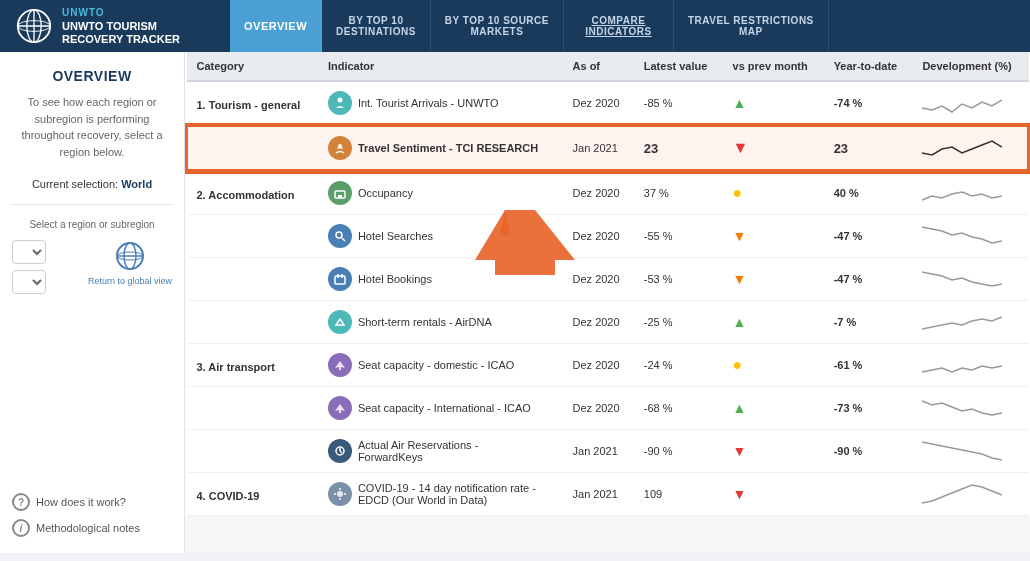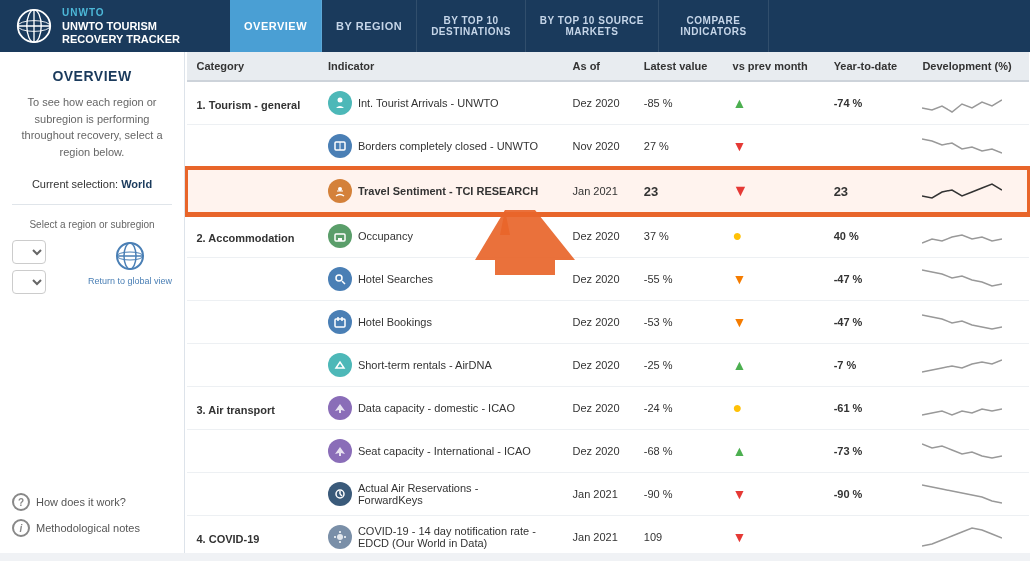--- a/index.html
+++ b/index.html
@@ -255,24 +255,24 @@
       <ellipse cx="20" cy="20" rx="18" ry="6" fill="none" stroke="white" stroke-width="1"></ellipse>
     </svg>
     <div>
       <div style="color:#4db8d8; font-size:10px; font-weight:bold; letter-spacing:1px; margin-bottom:1px;">UNWTO</div>
       <div style="color:white; font-size:11px; font-weight:bold; line-height:1.3;">UNWTO TOURISM</div>
       <div style="color:white; font-size:11px; font-weight:bold;">RECOVERY TRACKER</div>
     </div>
   </div>
   <nav class="nav-tabs">
     <div class="nav-tab active" style="min-width:90px;">OVERVIEW</div>
-    <div class="nav-tab" style="min-width:80px;">BY REGION</div>
     <div class="nav-tab" style="min-width:100px; font-size:10px;">BY TOP 10<br>DESTINATIONS</div>
     <div class="nav-tab" style="min-width:120px; font-size:10px;">BY TOP 10 SOURCE<br>MARKETS</div>
-    <div class="nav-tab" style="min-width:110px; font-size:10px;">COMPARE<br>INDICATORS</div>
+    <div class="nav-tab" style="min-width:110px; font-size:10px;text-decoration:underline;">COMPARE<br>INDICATORS</div>
+    <div class="nav-tab" style="min-width:120px; font-size:10px;">TRAVEL RESTRICTIONS<br>MAP</div>
   </nav>
 </div>
 
 <div class="main-layout">
 
   <aside class="sidebar">
     <div class="sidebar-title">OVERVIEW</div>
     <div class="sidebar-desc">To see how each region or subregion is performing throughout recovery, select a region below.</div>
     <div class="sidebar-current">
       <span>Current selection:</span> <strong>World</strong>
@@ -343,43 +343,20 @@
             <td>-85 %</td>
             <td><span class="arrow-up">▲</span></td>
             <td class="ytd-bold">-74 %</td>
             <td>
               <svg class="sparkline-svg" viewBox="0 0 80 28">
                 <polyline points="0,20 10,22 20,18 30,24 40,16 50,20 60,14 70,18 80,12" fill="none" stroke="#999" stroke-width="1.5"></polyline>
               </svg>
             </td>
           </tr>
 
-          <tr>
-            <td></td>
-            <td>
-              <div class="indicator-cell">
-                <div class="indicator-icon icon-blue">
-                  <svg width="14" height="14" viewBox="0 0 14 14">
-                      <rect x="2" y="3" width="10" height="8" rx="1" fill="none" stroke="white" stroke-width="1.5"></rect>
-                      <line x1="7" y1="3" x2="7" y2="11" stroke="white" stroke-width="1"></line>
-                    </svg>
-                </div>
-                <span>Borders completely closed - UNWTO</span>
-              </div>
-            </td>
-            <td>Nov 2020</td>
-            <td>27 %</td>
-            <td><span class="arrow-down">▼</span></td>
-            <td></td>
-            <td>
-              <svg class="sparkline-svg" viewBox="0 0 80 28">
-                <polyline points="0,8 10,10 20,14 30,12 40,18 50,16 60,20 70,18 80,22" fill="none" stroke="#999" stroke-width="1.5"></polyline>
-              </svg>
-            </td>
-          </tr>
 
           <tr style="background:#fff3ee; outline: 3px solid #e8652a; position:relative;">
             <td style="background:#fff3ee; border-top: 3px solid #e8652a; border-bottom: 3px solid #e8652a; border-left: 3px solid #e8652a;"></td>
             <td style="background:#fff3ee; border-top: 3px solid #e8652a; border-bottom: 3px solid #e8652a;">
               <div class="indicator-cell">
                 <div class="indicator-icon" style="background:#d4813a;">
                   <svg width="14" height="14" viewBox="0 0 14 14">
                       <circle cx="7" cy="5" r="2" fill="white"></circle>
                       <path d="M3 12 Q7 9 11 12" fill="none" stroke="white" stroke-width="1.5"></path>
                       <line x1="4" y1="7" x2="10" y2="7" stroke="white" stroke-width="1"></line>
@@ -497,21 +474,21 @@
 
           <tr>
             <td class="category-cell">3. Air transport</td>
             <td>
               <div class="indicator-cell">
                 <div class="indicator-icon icon-purple">
                   <svg width="14" height="14" viewBox="0 0 14 14">
                       <path d="M2 10 L7 3 L12 10 L8 9 L8 12 L6 12 L6 9 Z" fill="white" opacity="0.8"></path>
                     </svg>
                 </div>
-                <span>Data capacity - domestic - ICAO</span>
+                <span>Seat capacity - domestic - ICAO</span>
               </div>
             </td>
             <td>Dez 2020</td>
             <td>-24 %</td>
             <td><span class="dot-yellow">●</span></td>
             <td class="ytd-bold">-61 %</td>
             <td>
               <svg class="sparkline-svg" viewBox="0 0 80 28">
                 <polyline points="0,22 10,20 20,18 30,22 40,18 50,20 60,16 70,18 80,16" fill="none" stroke="#999" stroke-width="1.5"></polyline>
               </svg>

